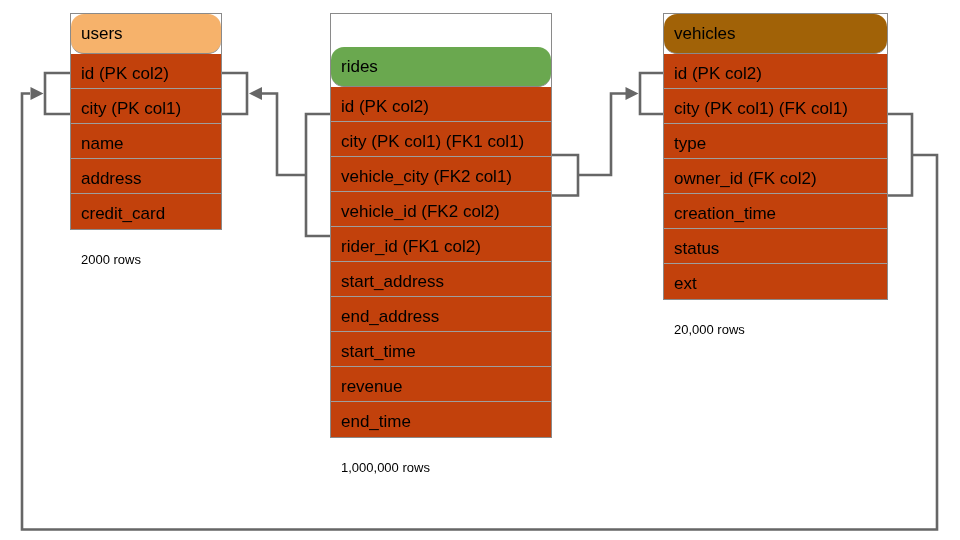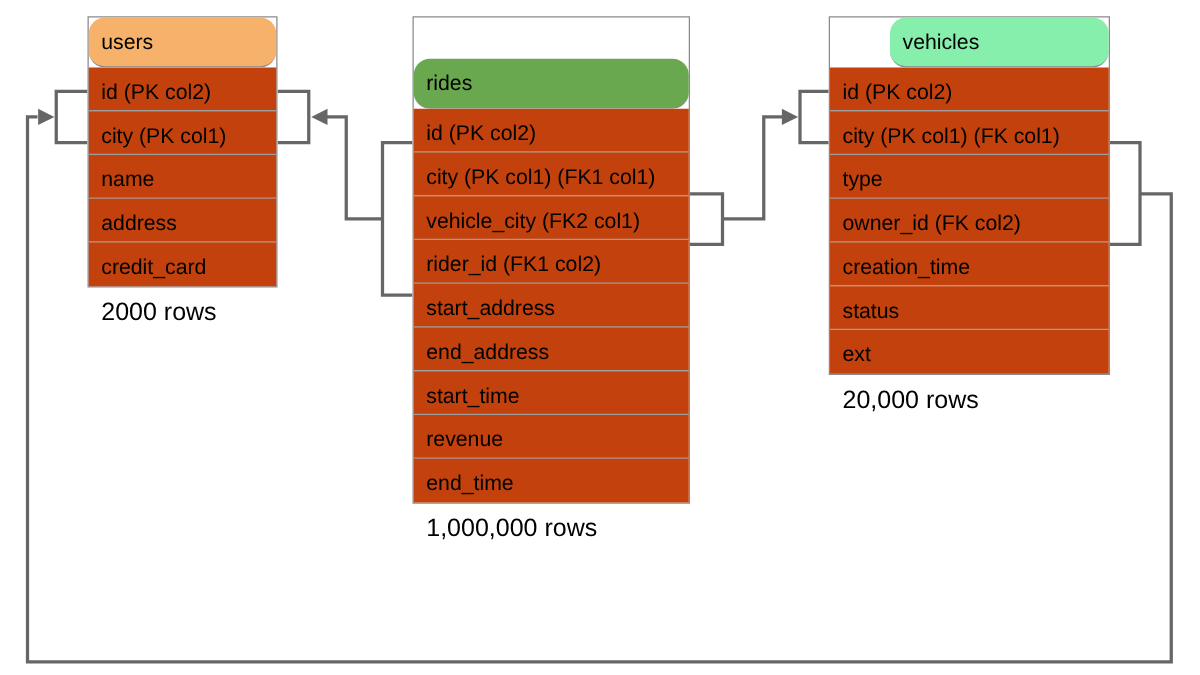--- a/index.html
+++ b/index.html
@@ -45,23 +45,23 @@
     height: 35px;
     line-height: 40.7px;
     padding-left: 10px;
     font-size: 17px;
     white-space: nowrap;
     border-bottom: 1px solid var(--border-color);
     background: #c2410c;
   }
   .tbl-rows .tbl-row:last-child { border-bottom: none; }
   .tbl-rowcount {
-    margin-top: 9px;
+    margin-top: 22px;
     padding-left: 11px;
-    font-size: 20px;
+    font-size: 13px;
     color: #000000;
   }
 
   .t-users    { left: 70px;  top: 13px; width: 152px; }
   .t-rides    { left: 330px; top: 13px; width: 222px; }
   .t-vehicles { left: 663px; top: 13px; width: 225px; }
 </style>
 </head>
 <body>
 
@@ -105,34 +105,35 @@
     <div class="tbl-rowcount">2000 rows</div>
   </div>
 
   <div class="db-table t-rides">
     <div class="tbl-box">
       <div class="tbl-header" style="background-color: rgb(106, 168, 79); margin-top: 33px;">rides</div>
       <div class="tbl-rows">
           <div class="tbl-row">id (PK col2)</div>
           <div class="tbl-row">city (PK col1) (FK1 col1)</div>
           <div class="tbl-row">vehicle_city (FK2 col1)</div>
+          <div class="tbl-row">vehicle_id (FK2 col2)</div>
           <div class="tbl-row">rider_id (FK1 col2)</div>
           <div class="tbl-row">start_address</div>
           <div class="tbl-row">end_address</div>
           <div class="tbl-row">start_time</div>
           <div class="tbl-row">revenue</div>
           <div class="tbl-row">end_time</div>
         </div>
     </div>
     <div class="tbl-rowcount">1,000,000 rows</div>
   </div>
 
   <div class="db-table t-vehicles">
     <div class="tbl-box">
-      <div class="tbl-header" style="background-color: #86efac; margin-left: 48px;">vehicles</div>
+      <div class="tbl-header" style="background-color: #a16207;">vehicles</div>
       <div class="tbl-rows">
           <div class="tbl-row">id (PK col2)</div>
           <div class="tbl-row">city (PK col1) (FK col1)</div>
           <div class="tbl-row">type</div>
           <div class="tbl-row">owner_id (FK col2)</div>
           <div class="tbl-row">creation_time</div>
           <div class="tbl-row">status</div>
           <div class="tbl-row">ext</div>
         </div>
     </div>

